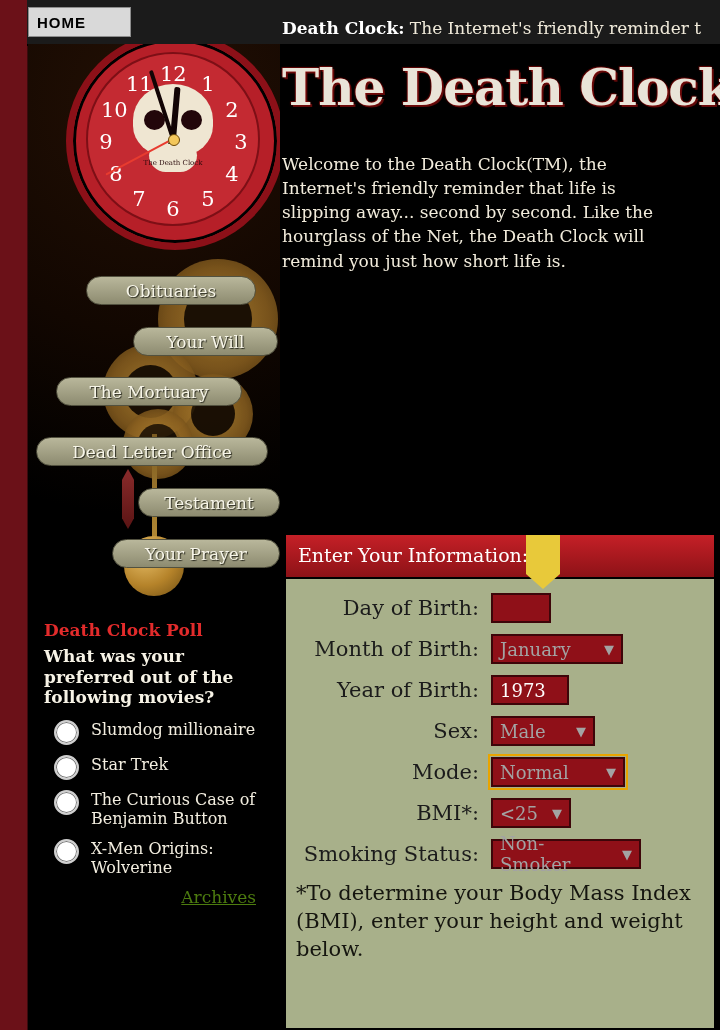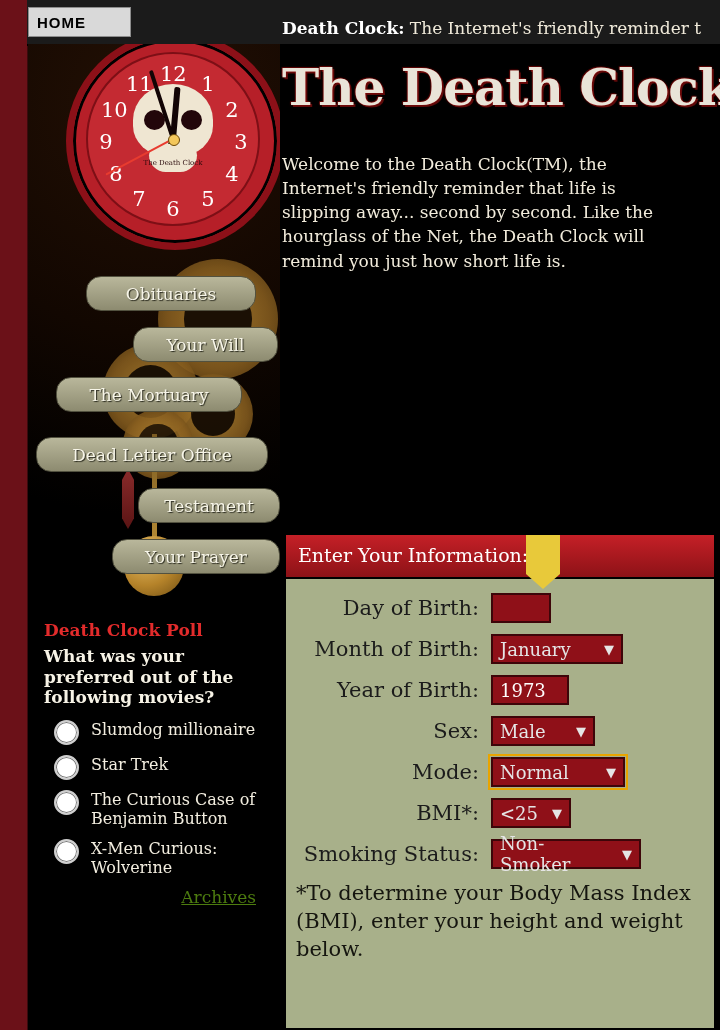--- a/index.html
+++ b/index.html
@@ -224,21 +224,21 @@
     width: 10px; height: 10px;
     margin: -5px 0 0 -5px;
     border-radius: 50%;
     background: #f3c75b;
     border: 1px solid #6a4708;
   }
 
   
   .navbtn {
     position: absolute;
-    height: 35px;
+    height: 29px;
     background: linear-gradient(#b9b79b, #8d8b70);
     border: 1px solid #52513f;
     border-radius: 15px;
     color: #f7f5e8;
     font-family: "DejaVu Serif", serif;
     font-size: 17px;
     display: flex;
     align-items: center;
     justify-content: center;
     text-shadow: 1px 1px 1px #2a2a1e;
@@ -393,21 +393,21 @@
     box-sizing: border-box;
     height: 30px;
     display: flex;
     align-items: center;
   }
   .ftext-day { width: 60px; }
   .ftext-year { width: 78px; }
   .fselect {
     background: #8f1018;
     border: 2px solid #3d0509;
-    color: #e5e5e5;
+    color: #a3a3a3;
     font-family: "DejaVu Serif", serif;
     font-size: 18px;
     height: 30px;
     display: flex;
     align-items: center;
     justify-content: space-between;
     padding: 0 7px;
     box-sizing: border-box;
   }
   .fselect.focus {
@@ -516,21 +516,21 @@
       <div class="poll-opt">
         <span class="radio"></span>
         <span class="poll-opt-label">Star Trek</span>
       </div>
       <div class="poll-opt">
         <span class="radio"></span>
         <span class="poll-opt-label">The Curious Case of Benjamin Button</span>
       </div>
       <div class="poll-opt">
         <span class="radio"></span>
-        <span class="poll-opt-label">X-Men Curious: Wolverine</span>
+        <span class="poll-opt-label">X-Men Origins: Wolverine</span>
       </div>
 
       <div class="archives">
         <a href="#">Archives</a>
       </div>
     </div>
   </div>
 
   <div class="rightcol">
 

